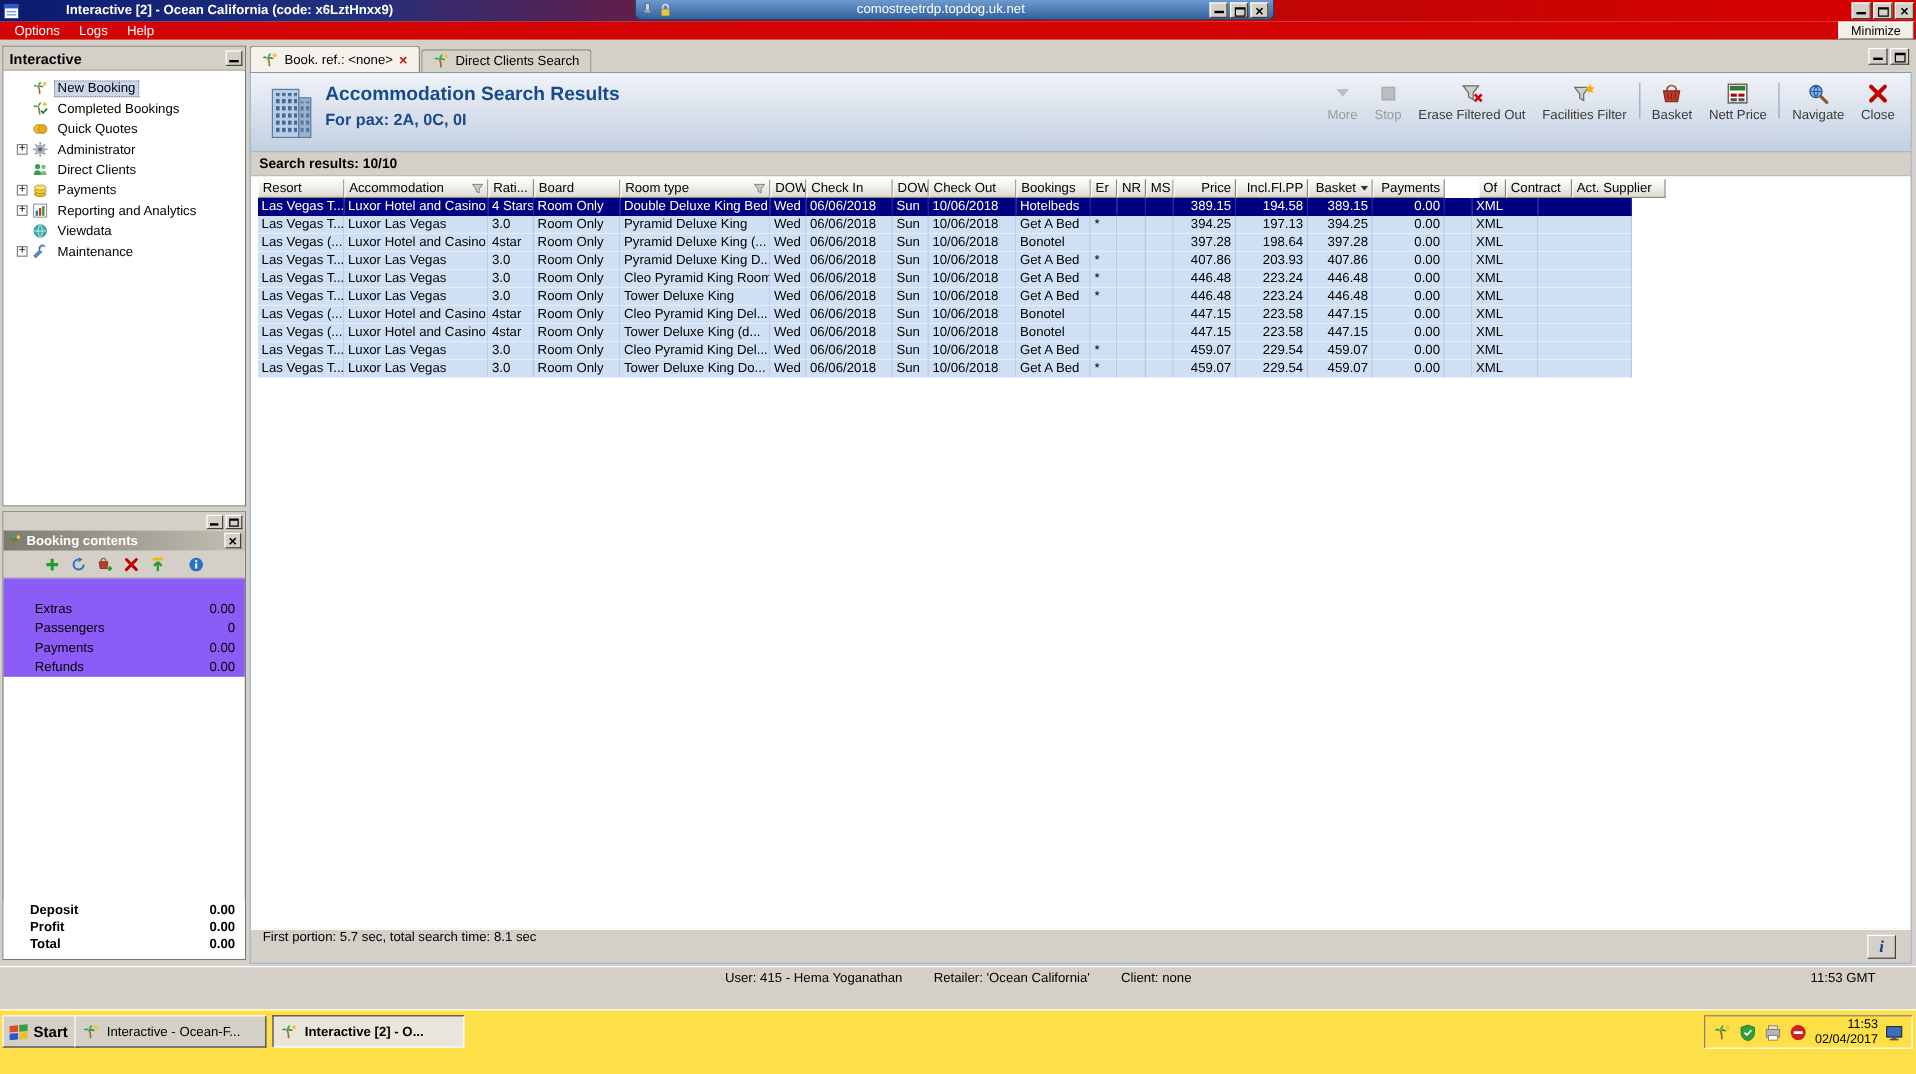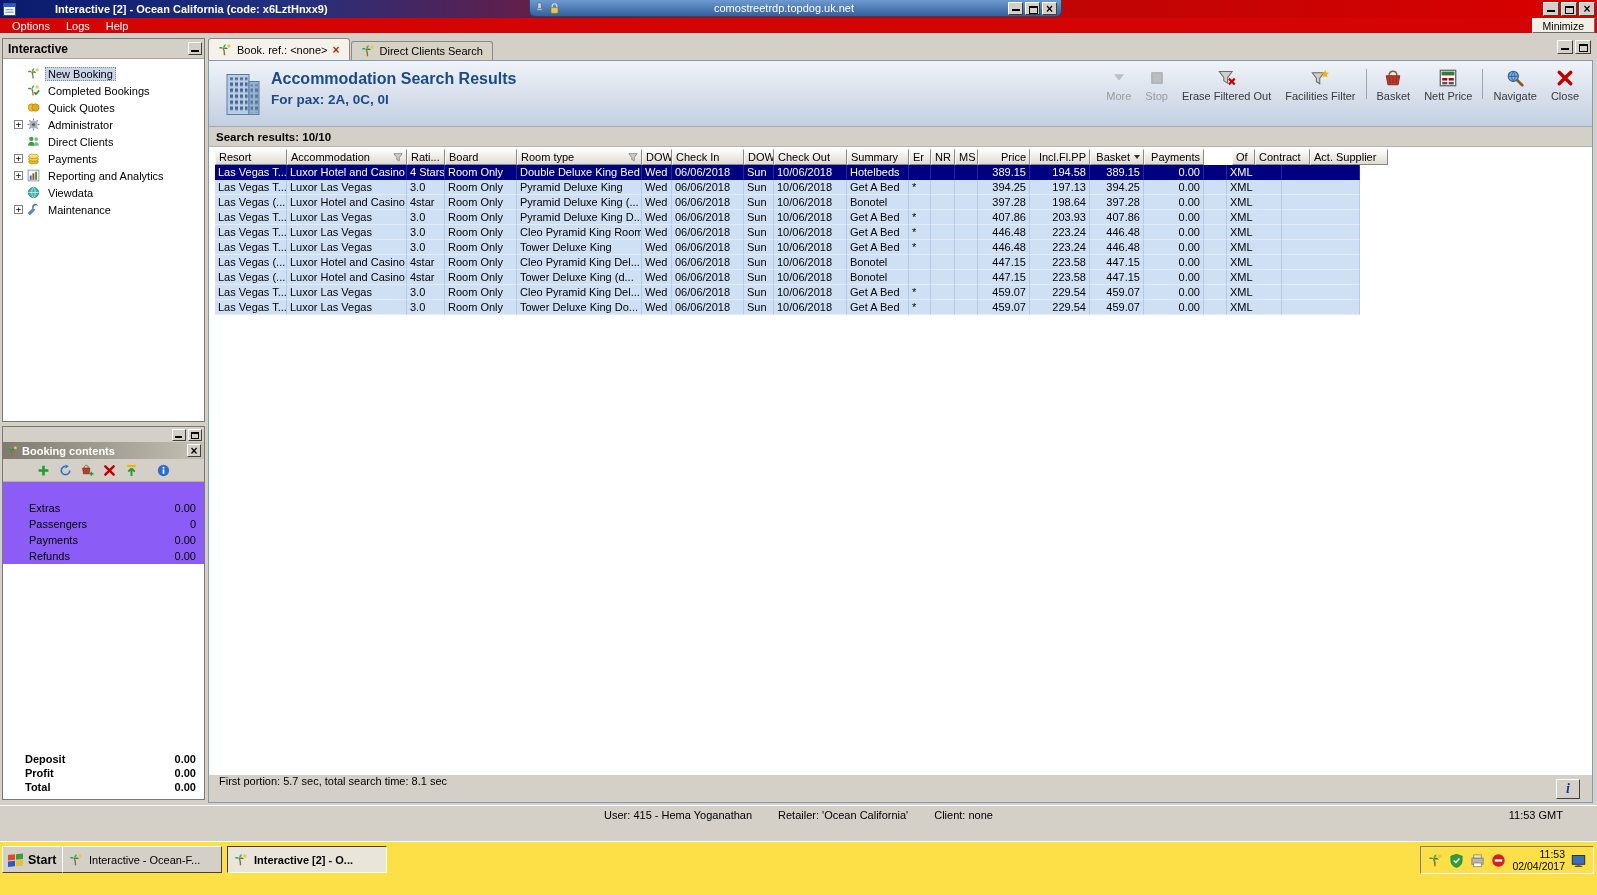--- a/index.html
+++ b/index.html
@@ -581,21 +581,21 @@
             <div class="gh" style="width: 72px;">
               <span>Check In</span>
             </div>
             <div class="gh" style="width: 30px;">
               <span>DOW</span>
             </div>
             <div class="gh" style="width: 73px;">
               <span>Check Out</span>
             </div>
             <div class="gh" style="width: 62px;">
-              <span>Summary</span>
+              <span>Bookings</span>
             </div>
             <div class="gh" style="width: 22px;">
               <span>Er</span>
             </div>
             <div class="gh" style="width: 24px;">
               <span>NR</span>
             </div>
             <div class="gh" style="width: 23px;">
               <span>MS</span>
             </div>

